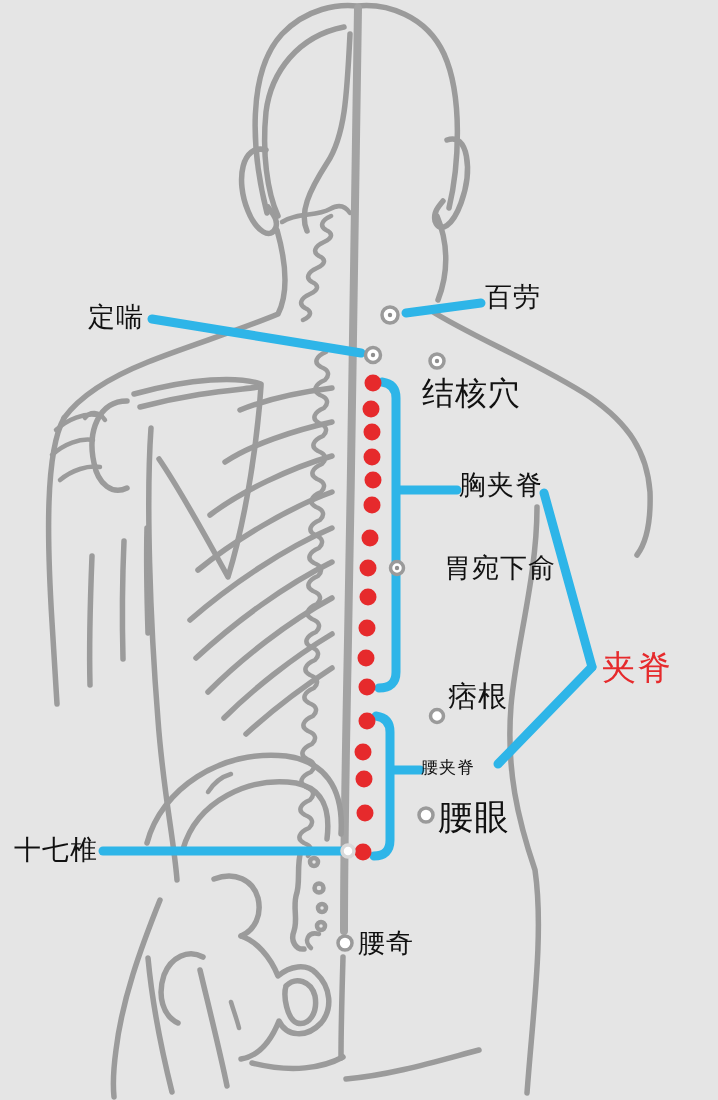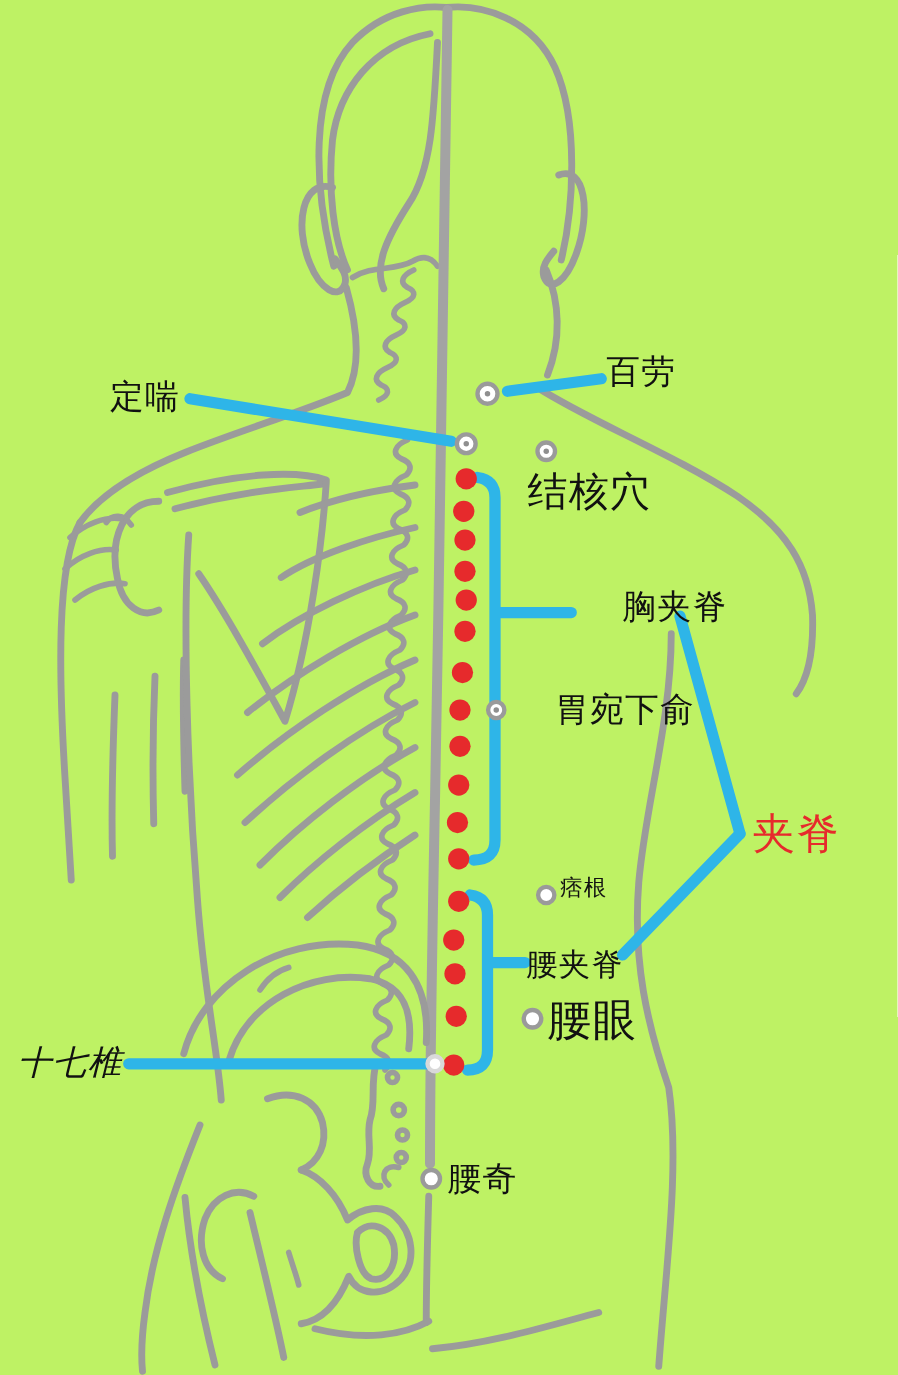--- a/index.html
+++ b/index.html
@@ -1,19 +1,19 @@
 <!DOCTYPE html>
 <html><head>
 <meta charset="utf-8">
 <style>
   html,body{margin:0;padding:0;background:#ffffff;}
   #stage{
     position:relative;
     width:718px;height:1100px;
-    background:#bef264;
+    background:#e5e5e5;
     overflow:hidden;
     font-family:"Liberation Sans","DejaVu Sans",sans-serif;
   }
   #diagram-svg{position:absolute;left:0;top:0;}
   .acupoint-label{
     position:absolute;
     font-size:27px;
     line-height:1.05;
     letter-spacing:1px;
     color:#111111;
@@ -138,22 +138,22 @@
         <circle cx="426" cy="815" r="7" fill="#ffffff" stroke="#9a9a9a" stroke-width="3.5"></circle>
         <circle cx="348" cy="851" r="6" fill="#ffffff" stroke="#d9d9d9" stroke-width="3.5"></circle>
         <circle cx="345" cy="943" r="7" fill="#ffffff" stroke="#9a9a9a" stroke-width="3.5"></circle>
       </g>
   </svg>
 
   <div id="label-layer">
       <div class="acupoint-label" style="left: 88px; top: 303px; font-size: 27px; color: rgb(17, 17, 17);">定喘</div>
       <div class="acupoint-label" style="left: 485px; top: 283px; font-size: 27px; color: rgb(17, 17, 17);">百劳</div>
       <div class="acupoint-label" style="left: 422px; top: 377px; font-size: 32px; color: rgb(17, 17, 17);">结核穴</div>
-      <div class="acupoint-label" style="left: 459px; top: 471px; font-size: 27px; color: rgb(17, 17, 17); margin-left: 39px;">胸夹脊</div>
+      <div class="acupoint-label" style="left: 459px; top: 471px; font-size: 27px; color: rgb(17, 17, 17);">胸夹脊</div>
       <div class="acupoint-label" style="left: 408px; top: 554px; font-size: 27px; color: rgb(17, 17, 17); margin-left: 36px;">胃宛下俞</div>
       <div class="acupoint-label" style="left: 602px; top: 650px; font-size: 34px; color: rgb(230, 42, 44);">夹脊</div>
-      <div class="acupoint-label" style="left: 448px; top: 701px; font-size: 18px; color: rgb(17, 17, 17);">痞根</div>
-      <div class="acupoint-label" style="left: 421px; top: 759px; font-size: 25px; color: rgb(17, 17, 17);">腰夹脊</div>
+      <div class="acupoint-label" style="left: 448px; top: 681px; font-size: 29px; color: rgb(17, 17, 17);">痞根</div>
+      <div class="acupoint-label" style="left: 421px; top: 759px; font-size: 17px; color: rgb(17, 17, 17);">腰夹脊</div>
       <div class="acupoint-label" style="left: 438px; top: 799px; font-size: 35px; color: rgb(17, 17, 17);">腰眼</div>
-      <div class="acupoint-label" style="left: 14px; top: 836px; font-size: 27px; color: rgb(17, 17, 17); font-style: italic;">十七椎</div>
+      <div class="acupoint-label" style="left: 14px; top: 836px; font-size: 27px; color: rgb(17, 17, 17);">十七椎</div>
       <div class="acupoint-label" style="left: 358px; top: 929px; font-size: 27px; color: rgb(17, 17, 17); text-align: center;">腰奇</div>
     </div>
 </div>
 
 </body></html>

